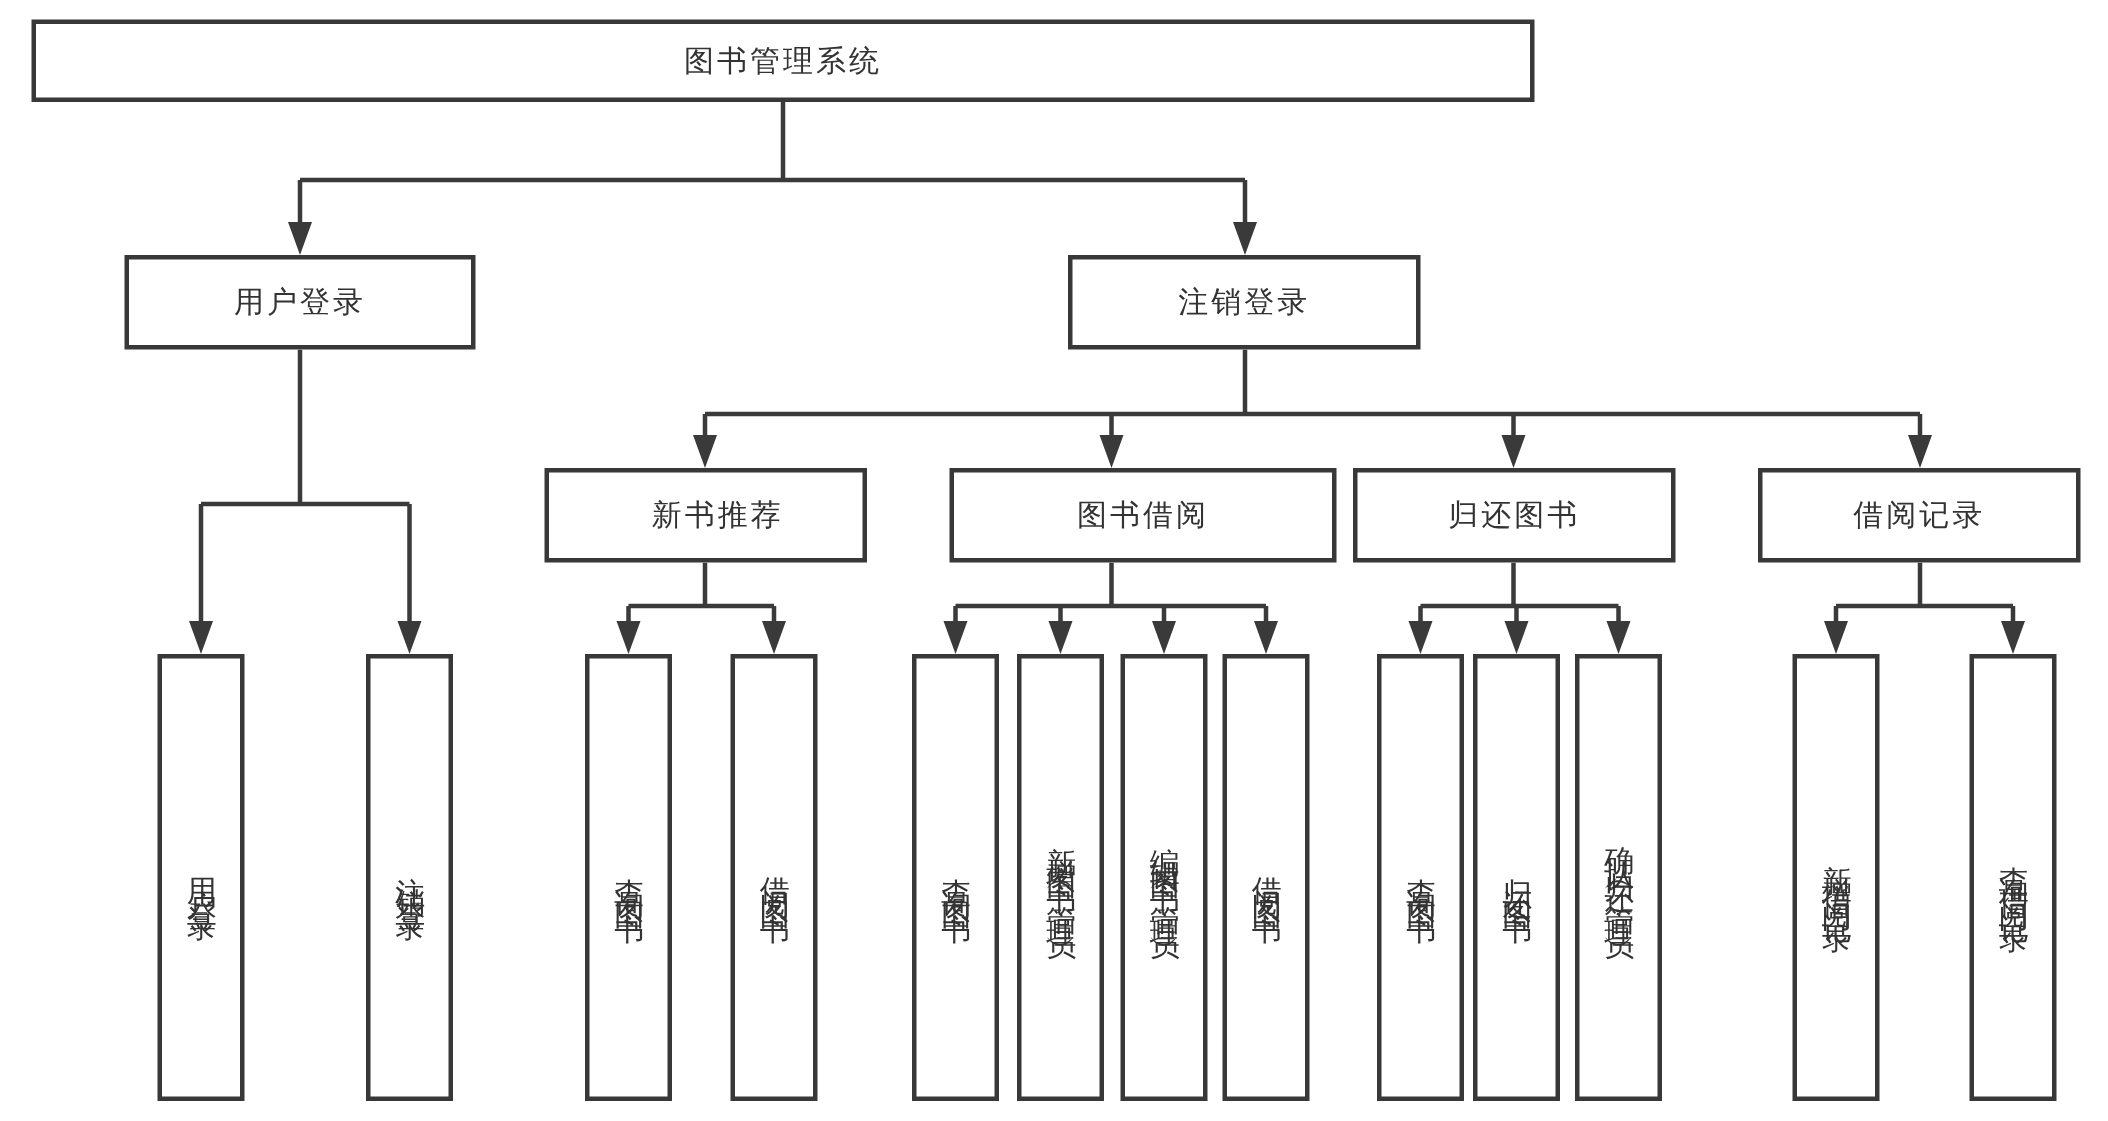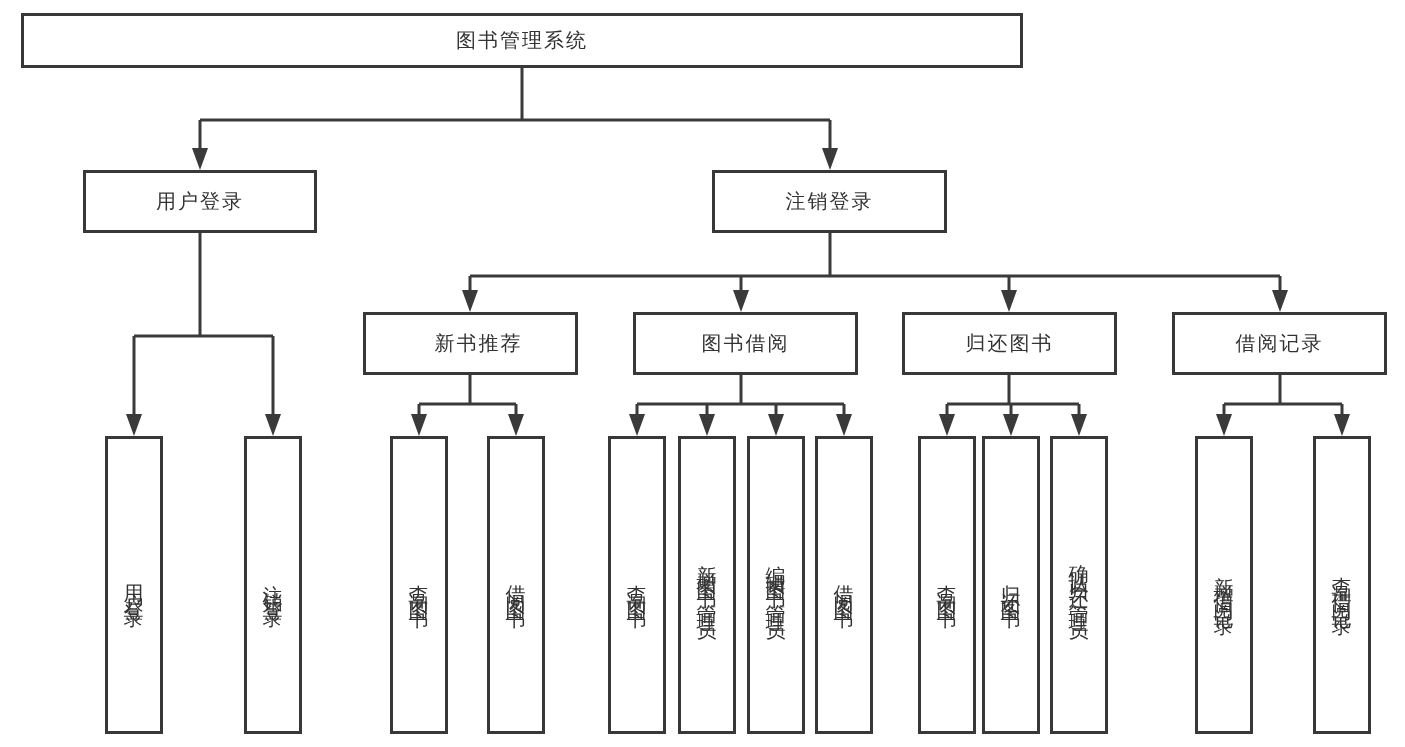--- a/index.html
+++ b/index.html
@@ -95,21 +95,21 @@
            M1216 414 L1232 414 L1224 436 Z  M1334 414 L1350 414 L1342 436 Z"></path>
     </g>
   </svg>
 
   <div class="node" style="left:21px; top:13px; width:1002px; height:55px;">图书管理系统</div>
 
   <div class="node" style="left:83px; top:170px; width:234px; height:63px;">用户登录</div>
   <div class="node" style="left:712px; top:170px; width:235px; height:63px;">注销登录</div>
 
   <div class="node" style="left:363px; top:312px; width:215px; height:63px;padding-left:16px;">新书推荐</div>
-  <div class="node" style="left:633px; top:312px; width:225px; height:63px;">图书借阅</div>
+  <div class="node" style="left:633px; top:312px; width:258px; height:63px;">图书借阅</div>
   <div class="node" style="left:902px; top:312px; width:215px; height:63px;">归还图书</div>
   <div class="node" style="left:1172px; top:312px; width:215px; height:63px;">借阅记录</div>
 
   <div class="leaf" style="left:105px;">
     <span>用户登录</span>
   </div>
   <div class="leaf" style="left:244px;">
     <span>注销登录</span>
   </div>
 

